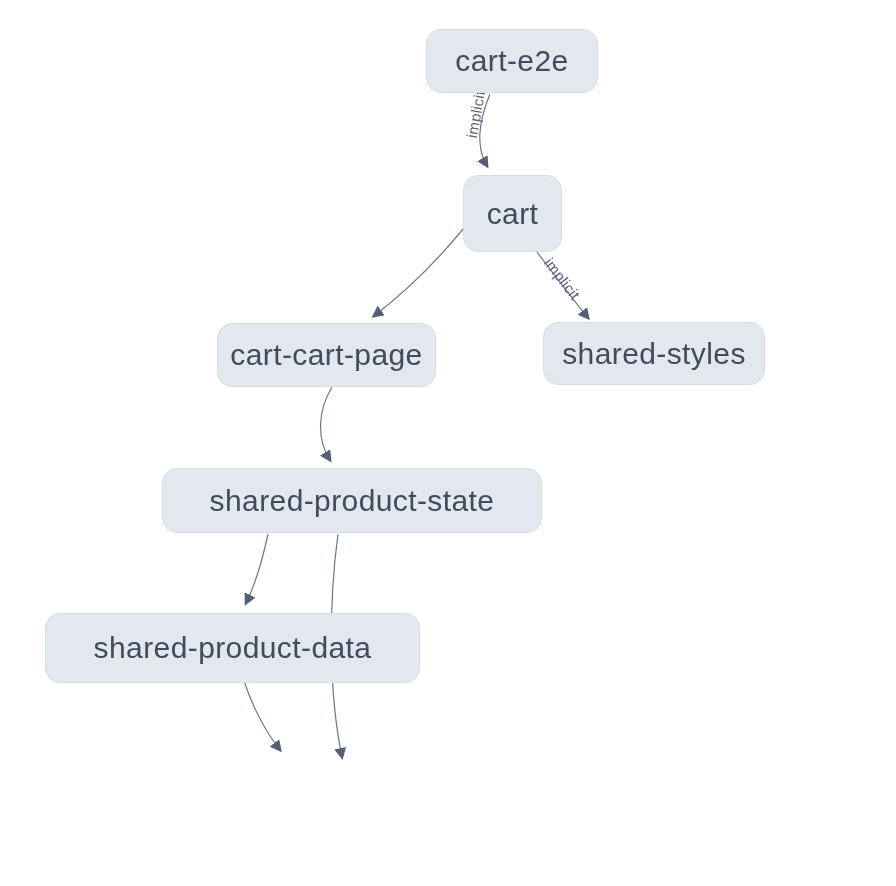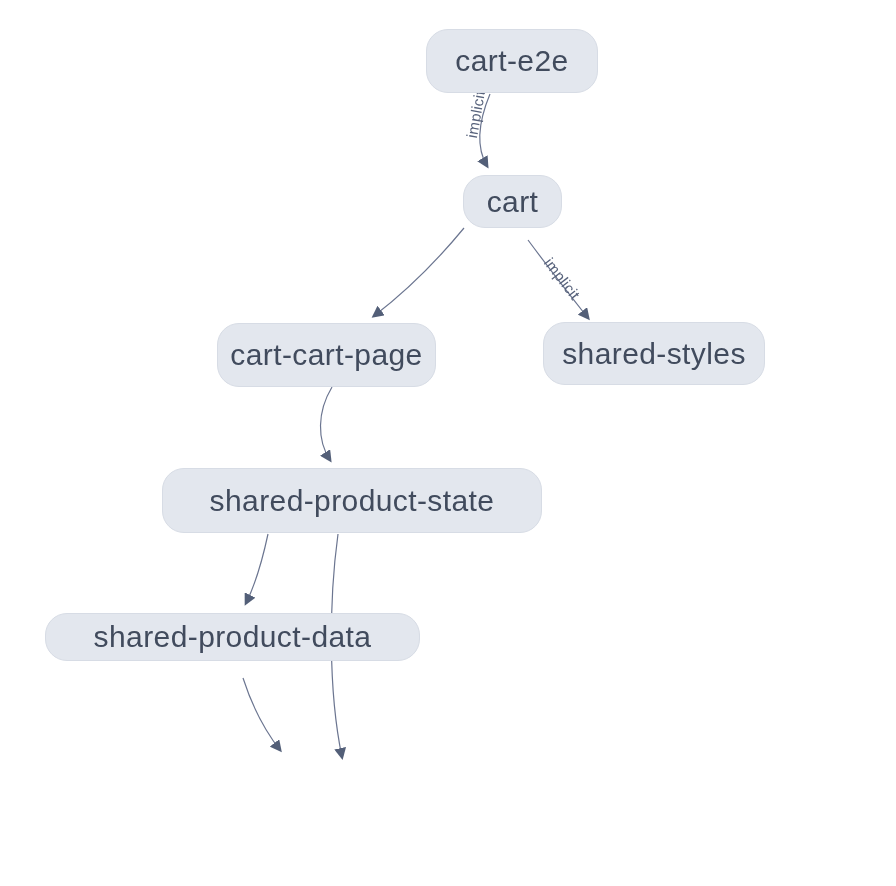--- a/index.html
+++ b/index.html
@@ -34,21 +34,21 @@
   }
   .node {
     position: absolute;
     z-index: 2;
     box-sizing: border-box;
     display: flex;
     align-items: center;
     justify-content: center;
     background: #e3e7ee;
     border: 1px solid #d7dce5;
-    border-radius: 22px;
+    border-radius: 15px;
     color: #414b5d;
     font-size: 30px;
     letter-spacing: 0.4px;
     white-space: nowrap;
     cursor: pointer;
     user-select: none;
   }
 </style>
 </head>
 <body>
@@ -76,24 +76,24 @@
 
     <path class="edge" d="M 243 678 C 252 706 266 732 280 750" marker-end="url(#arrowhead)"></path>
 
     <text class="edge-label" x="481" y="115" text-anchor="middle" transform="rotate(-80 481 115)">implicit</text>
 
     <text class="edge-label" x="558" y="282" text-anchor="middle" transform="rotate(52 558 282)">implicit</text>
   </svg>
 
   <div class="node" style="left:426px; top:29px; width:172px; height:64px;">cart-e2e</div>
 
-  <div class="node" style="left:463px; top:175px; width:99px; height:53px;">cart</div>
+  <div class="node" style="left:463px; top:175px; width:99px; height:77px;">cart</div>
 
   <div class="node" style="left:217px; top:323px; width:219px; height:64px;">cart-cart-page</div>
 
   <div class="node" style="left:543px; top:322px; width:222px; height:63px;">shared-styles</div>
 
   <div class="node" style="left:162px; top:468px; width:380px; height:65px;">shared-product-state</div>
 
-  <div class="node" style="left:45px; top:613px; width:375px; height:48px;">shared-product-data</div>
+  <div class="node" style="left:45px; top:613px; width:375px; height:70px;">shared-product-data</div>
 
 
 </div>
 
 </body></html>

